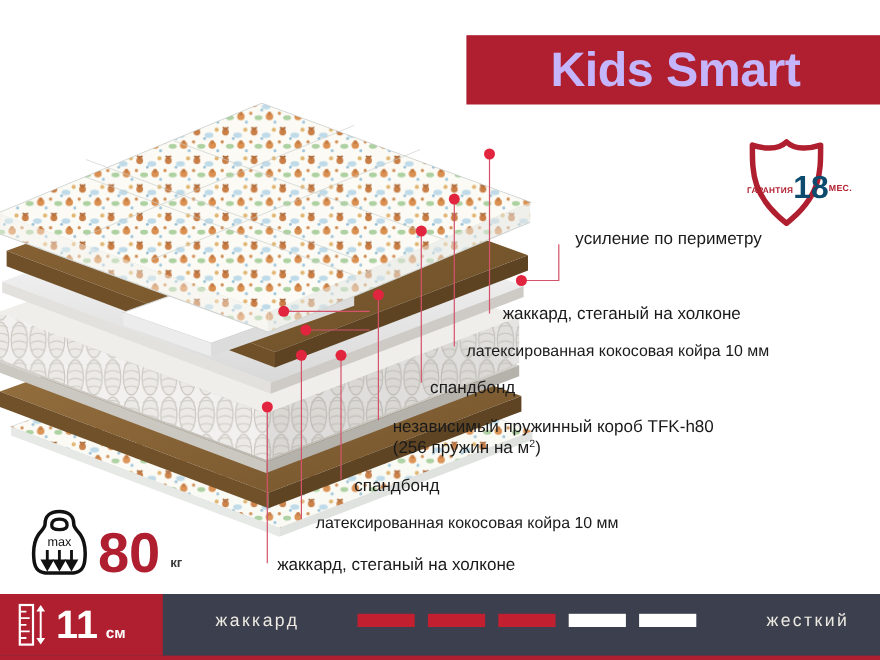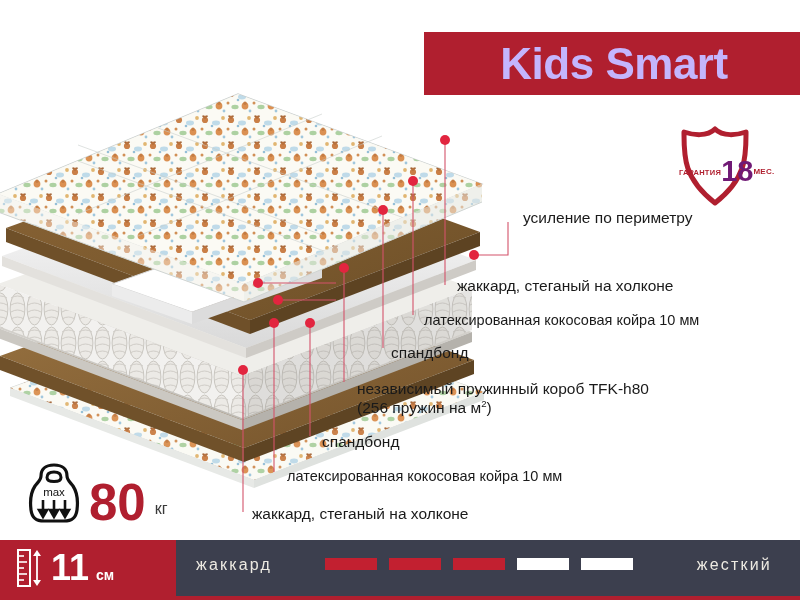--- a/index.html
+++ b/index.html
@@ -21,47 +21,47 @@
     color:#c4b5fd; font-size:44px; font-weight:bold; letter-spacing:-0.5px;
     line-height:1; white-space:nowrap;
   }
 
   
   .shield-wrap{ position:absolute; left:679px; top:126px; width:72px; height:80px; }
   .shield-wrap svg{ display:block; }
   .shield-text{ position:absolute; inset:0; display:flex; flex-direction:row;
     align-items:center; justify-content:flex-start; padding-top:13px; pointer-events:none; }
   .shield-top{ color:#B01F2F; font-size:7.5px; font-weight:bold; letter-spacing:0.3px; }
-  .shield-num{ color:#701a75; font-size:29px; font-weight:bold; line-height:0.95; margin-top:-1px;}
+  .shield-num{ color:#0c4a6e; font-size:29px; font-weight:bold; line-height:0.95; margin-top:-1px;}
   .shield-bot{ color:#B01F2F; font-size:8px; font-weight:bold; letter-spacing:0.3px; margin-top:-2px;}
 
   
   .mattress{ position:absolute; left:-8px; top:88px; width:500px; height:412px; }
   .mattress svg{ display:block; }
 
   
   .leaders{ position:absolute; left:0; top:0; width:800px; height:600px; pointer-events:none; }
 
   
   .callout{
     position:absolute; color:#1a1a1a; font-size:15.5px; line-height:1.16;
     white-space:nowrap; font-weight:400;
   }
   .callout sup{ font-size:0.62em; vertical-align:super; }
 
   
   .weight{ position:absolute; left:28px; top:462px; display:flex; align-items:flex-end; gap:9px;}
   .weight .kb{ width:52px; height:62px; }
   .weight .num{ color:#B01F2F; font-size:51px; font-weight:bold; line-height:0.85; }
-  .weight .unit{ color:#3a3a3a; font-size:16px; font-weight:normal; padding-bottom:6px; }
+  .weight .unit{ color:#3a3a3a; font-size:12px; font-weight:bold; padding-bottom:6px; }
 
   
   .bottombar{ position:absolute; left:0; top:540px; width:800px; height:60px; background:#3C3F4E; }
   .bottombar .redblock{
-    position:absolute; left:0; top:0; width:176px; height:56px; background:#B01F2F;
+    position:absolute; left:0; top:0; width:148px; height:56px; background:#B01F2F;
     display:flex; align-items:center; gap:7px; padding-left:16px;
   }
   .redblock .ruler{ width:28px; height:40px; }
   .redblock .val{ color:#fff; font-size:36px; font-weight:bold; line-height:0.9; }
   .redblock .unit{ color:#fff; font-size:14px; font-weight:bold; padding-top:14px;}
   .bottombar .redstripe{ position:absolute; left:0; bottom:0; width:800px; height:4px; background:#B01F2F;}
   .soft-label, .hard-label{
     position:absolute; top:16px; color:#EDEAE2; font-size:16px; letter-spacing:2.2px;
   }
   .soft-label{ left:196px; }

